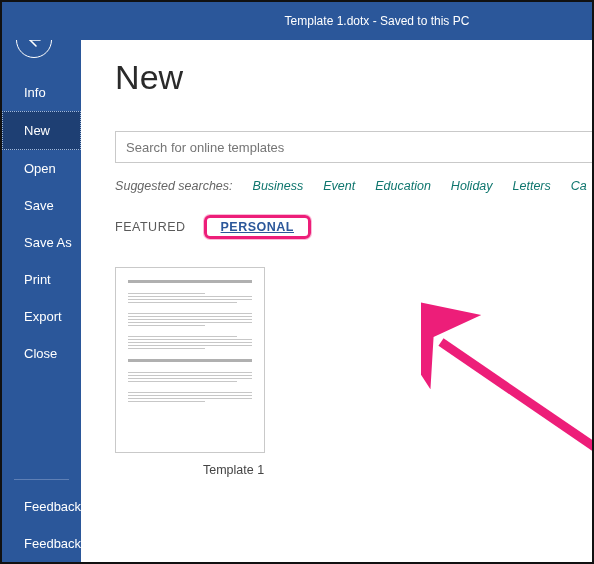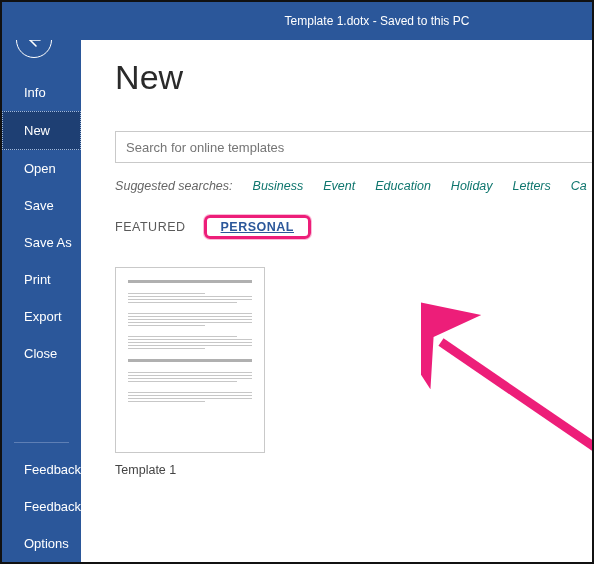--- a/index.html
+++ b/index.html
@@ -27,21 +27,21 @@
   .suggest-row { margin-top: 16px; font-size: 12.5px; color: #555; display: flex; gap: 20px; flex-wrap: nowrap; white-space: nowrap; font-style: italic; }
   .suggest-row .lbl { color: #666; }
   .suggest-row .lnk { color: #0f766e; cursor: pointer; text-align: center; }
   .tabs-row { margin-top: 22px; display: flex; align-items: center; gap: 18px; font-size: 12.5px; letter-spacing: .5px; text-align: right; }
   .tab-featured { color: #5a5a5a; cursor: pointer; }
   .tab-personal { color: #2b579a; font-weight: 700; text-decoration: underline; cursor: pointer; padding: 4px 8px; margin-top: 16px; }
   .highlight-box { border: 3px solid #ed1e79; border-radius: 6px; padding: 2px 6px; box-shadow: 0 0 0 1px rgba(237,30,121,.3); }
 
   
   .templates { margin-top: 28px; display: flex; gap: 20px; }
-  .tpl { width: 149px; cursor: pointer; }
+  .tpl { width: 149px; cursor: pointer; text-align: right; }
   .tpl-thumb { width: 150px; height: 186px; border: 1px solid #c9c9c9; background: #fff; padding: 12px 12px; display: flex; flex-direction: column; gap: 2px; }
   .tpl-thumb .row { height: 1px; background: #c7c7c7; }
   .tpl-thumb .row.s { width: 62%; }
   .tpl-thumb .row.m { width: 88%; }
   .tpl-thumb .row.l { width: 100%; }
   .tpl-thumb .gap { height: 6px; }
   .tpl-thumb .bar { height: 3px; background: #b0b0b0; width: 100%; }
   .tpl-label { margin-top: 10px; font-size: 12.5px; color: #444; }
 
   
@@ -71,21 +71,20 @@
       <div class="nav-item"><span>Save As</span></div>
       <div class="nav-item"><span>Print</span></div>
       <div class="nav-item"><span>Export</span></div>
       <div class="nav-item"><span>Close</span></div>
     </div>
     <div class="spacer"></div>
     <hr class="nav-sep">
     <div class="nav">
       <div class="nav-item"><span>Feedback</span></div>
       <div class="nav-item"><span>Feedback</span></div>
-      <div class="nav-item"><span>Options</span></div>
     </div>
   </div>
 
   <div class="main">
     <h1 class="page-title">New</h1>
 
     <div class="search">
       <input type="text" placeholder="Search for online templates" style="">
     </div>
 

